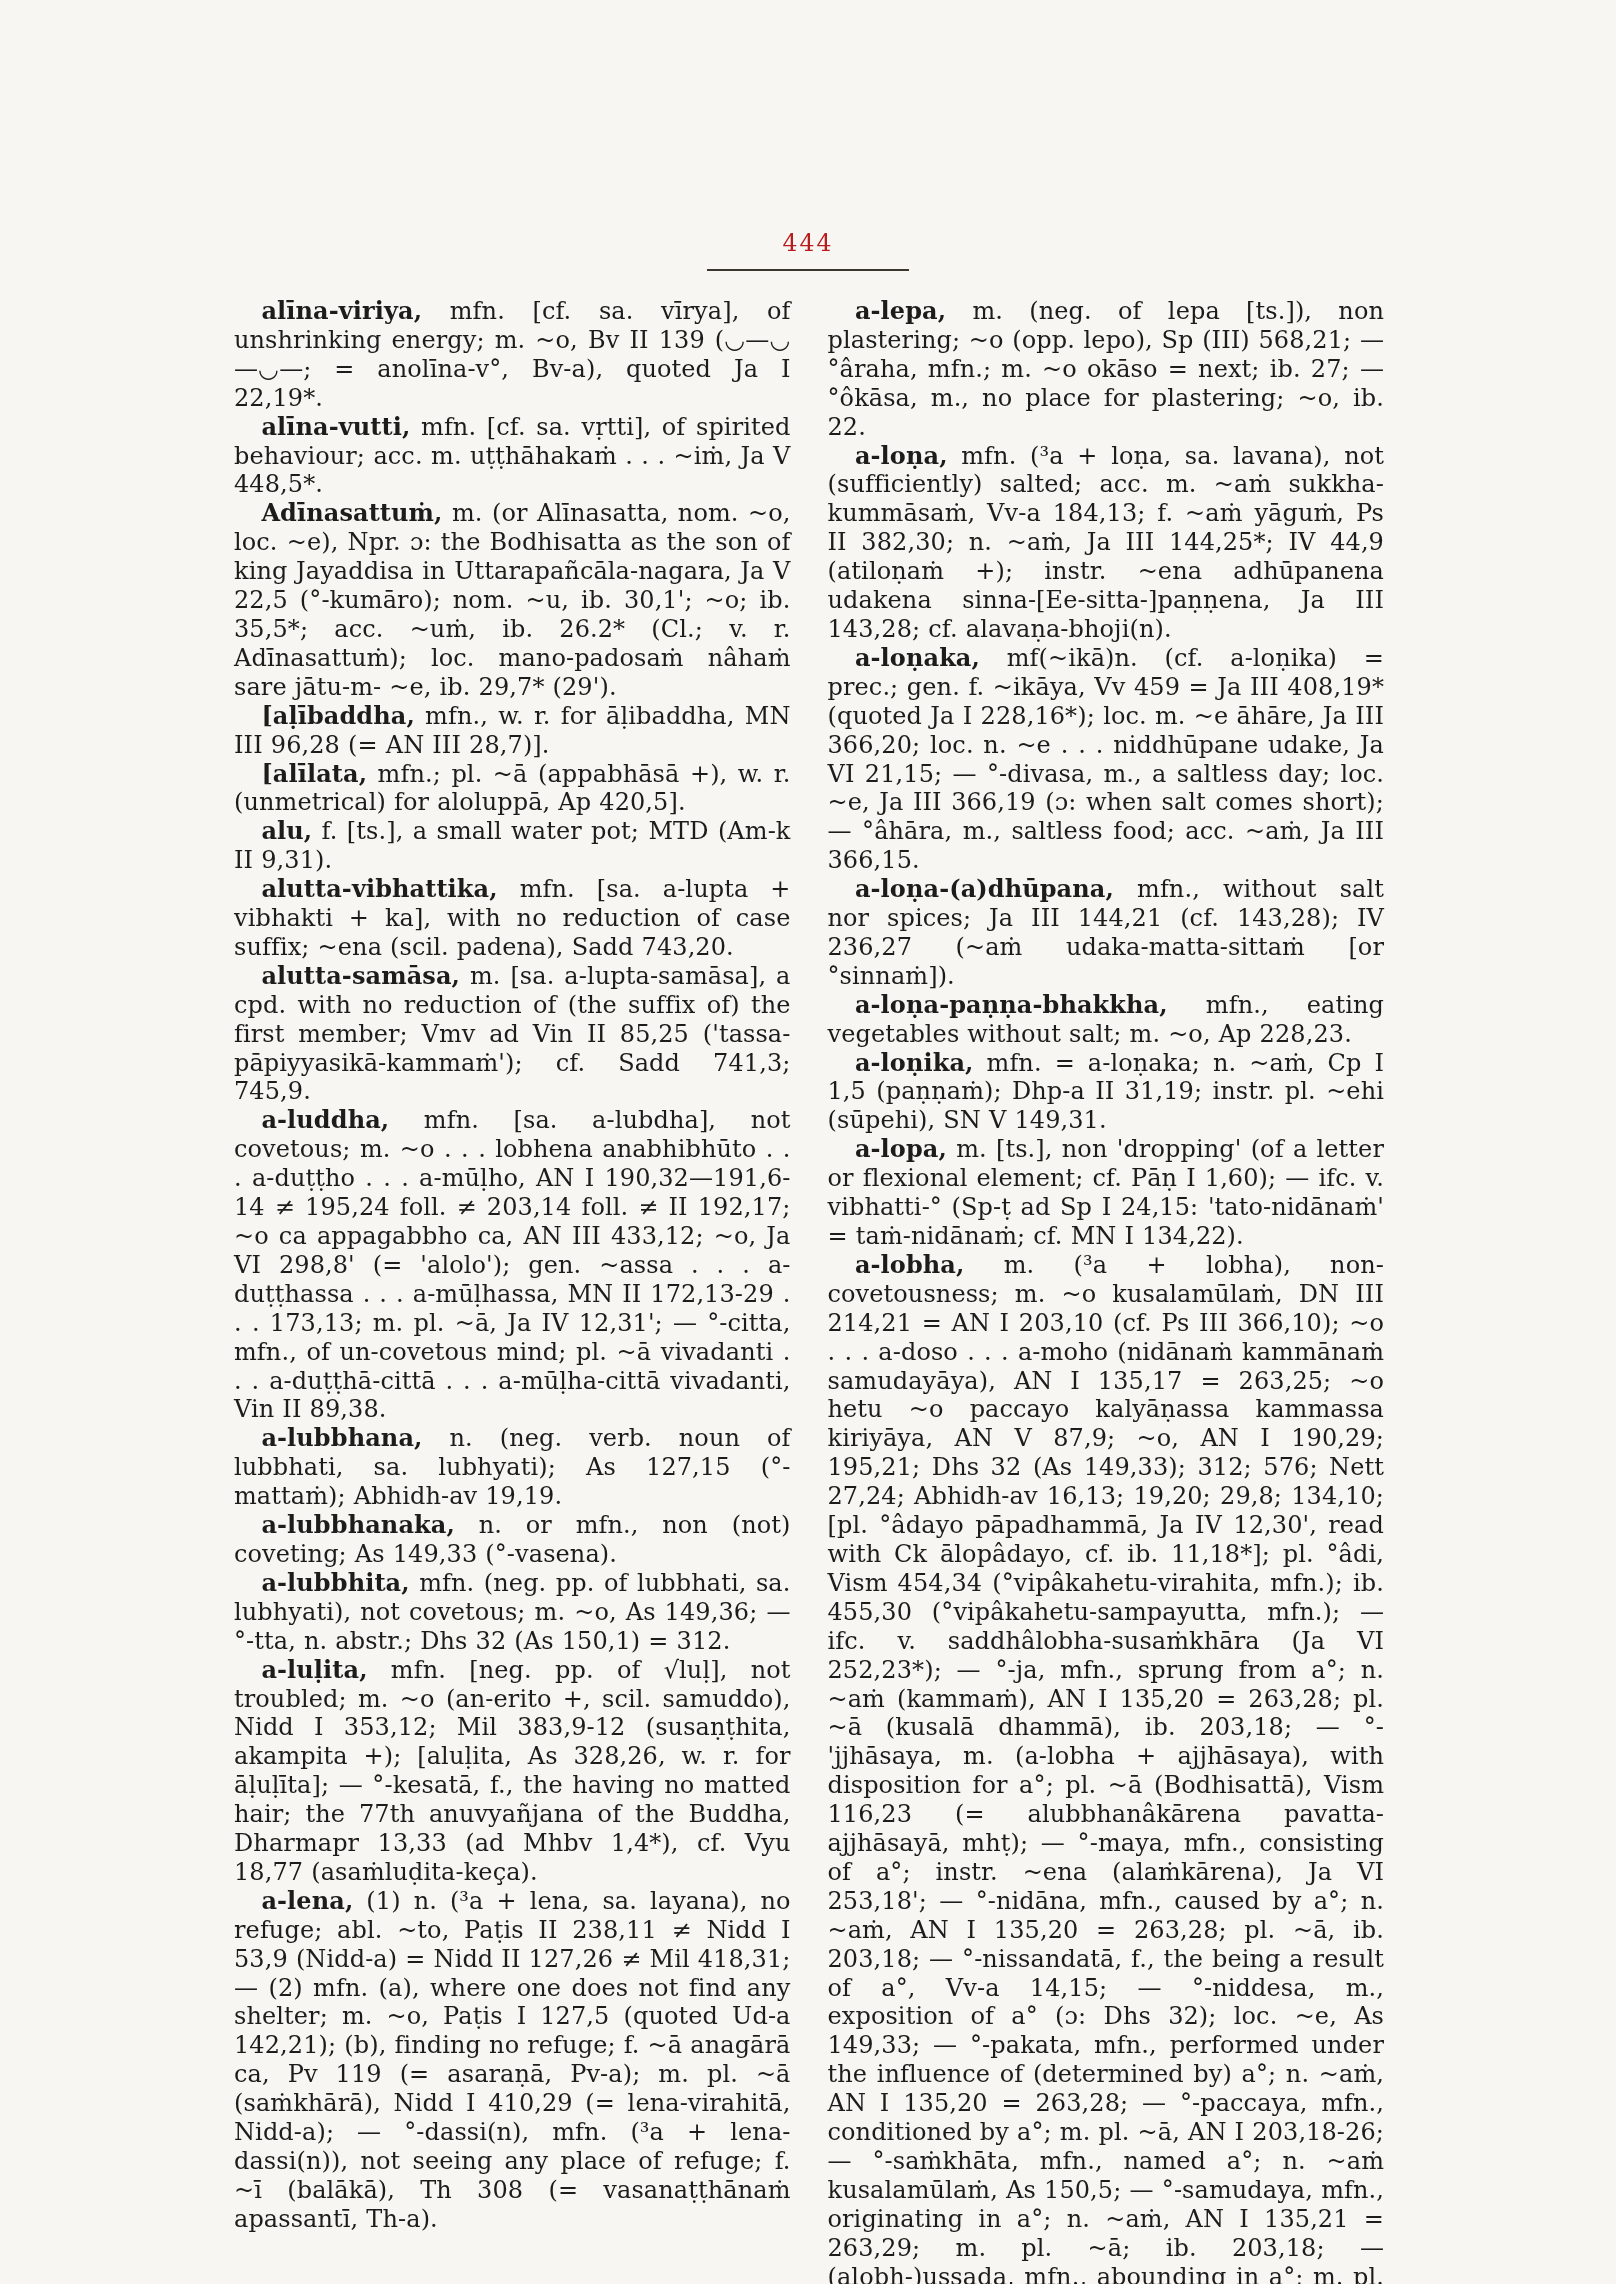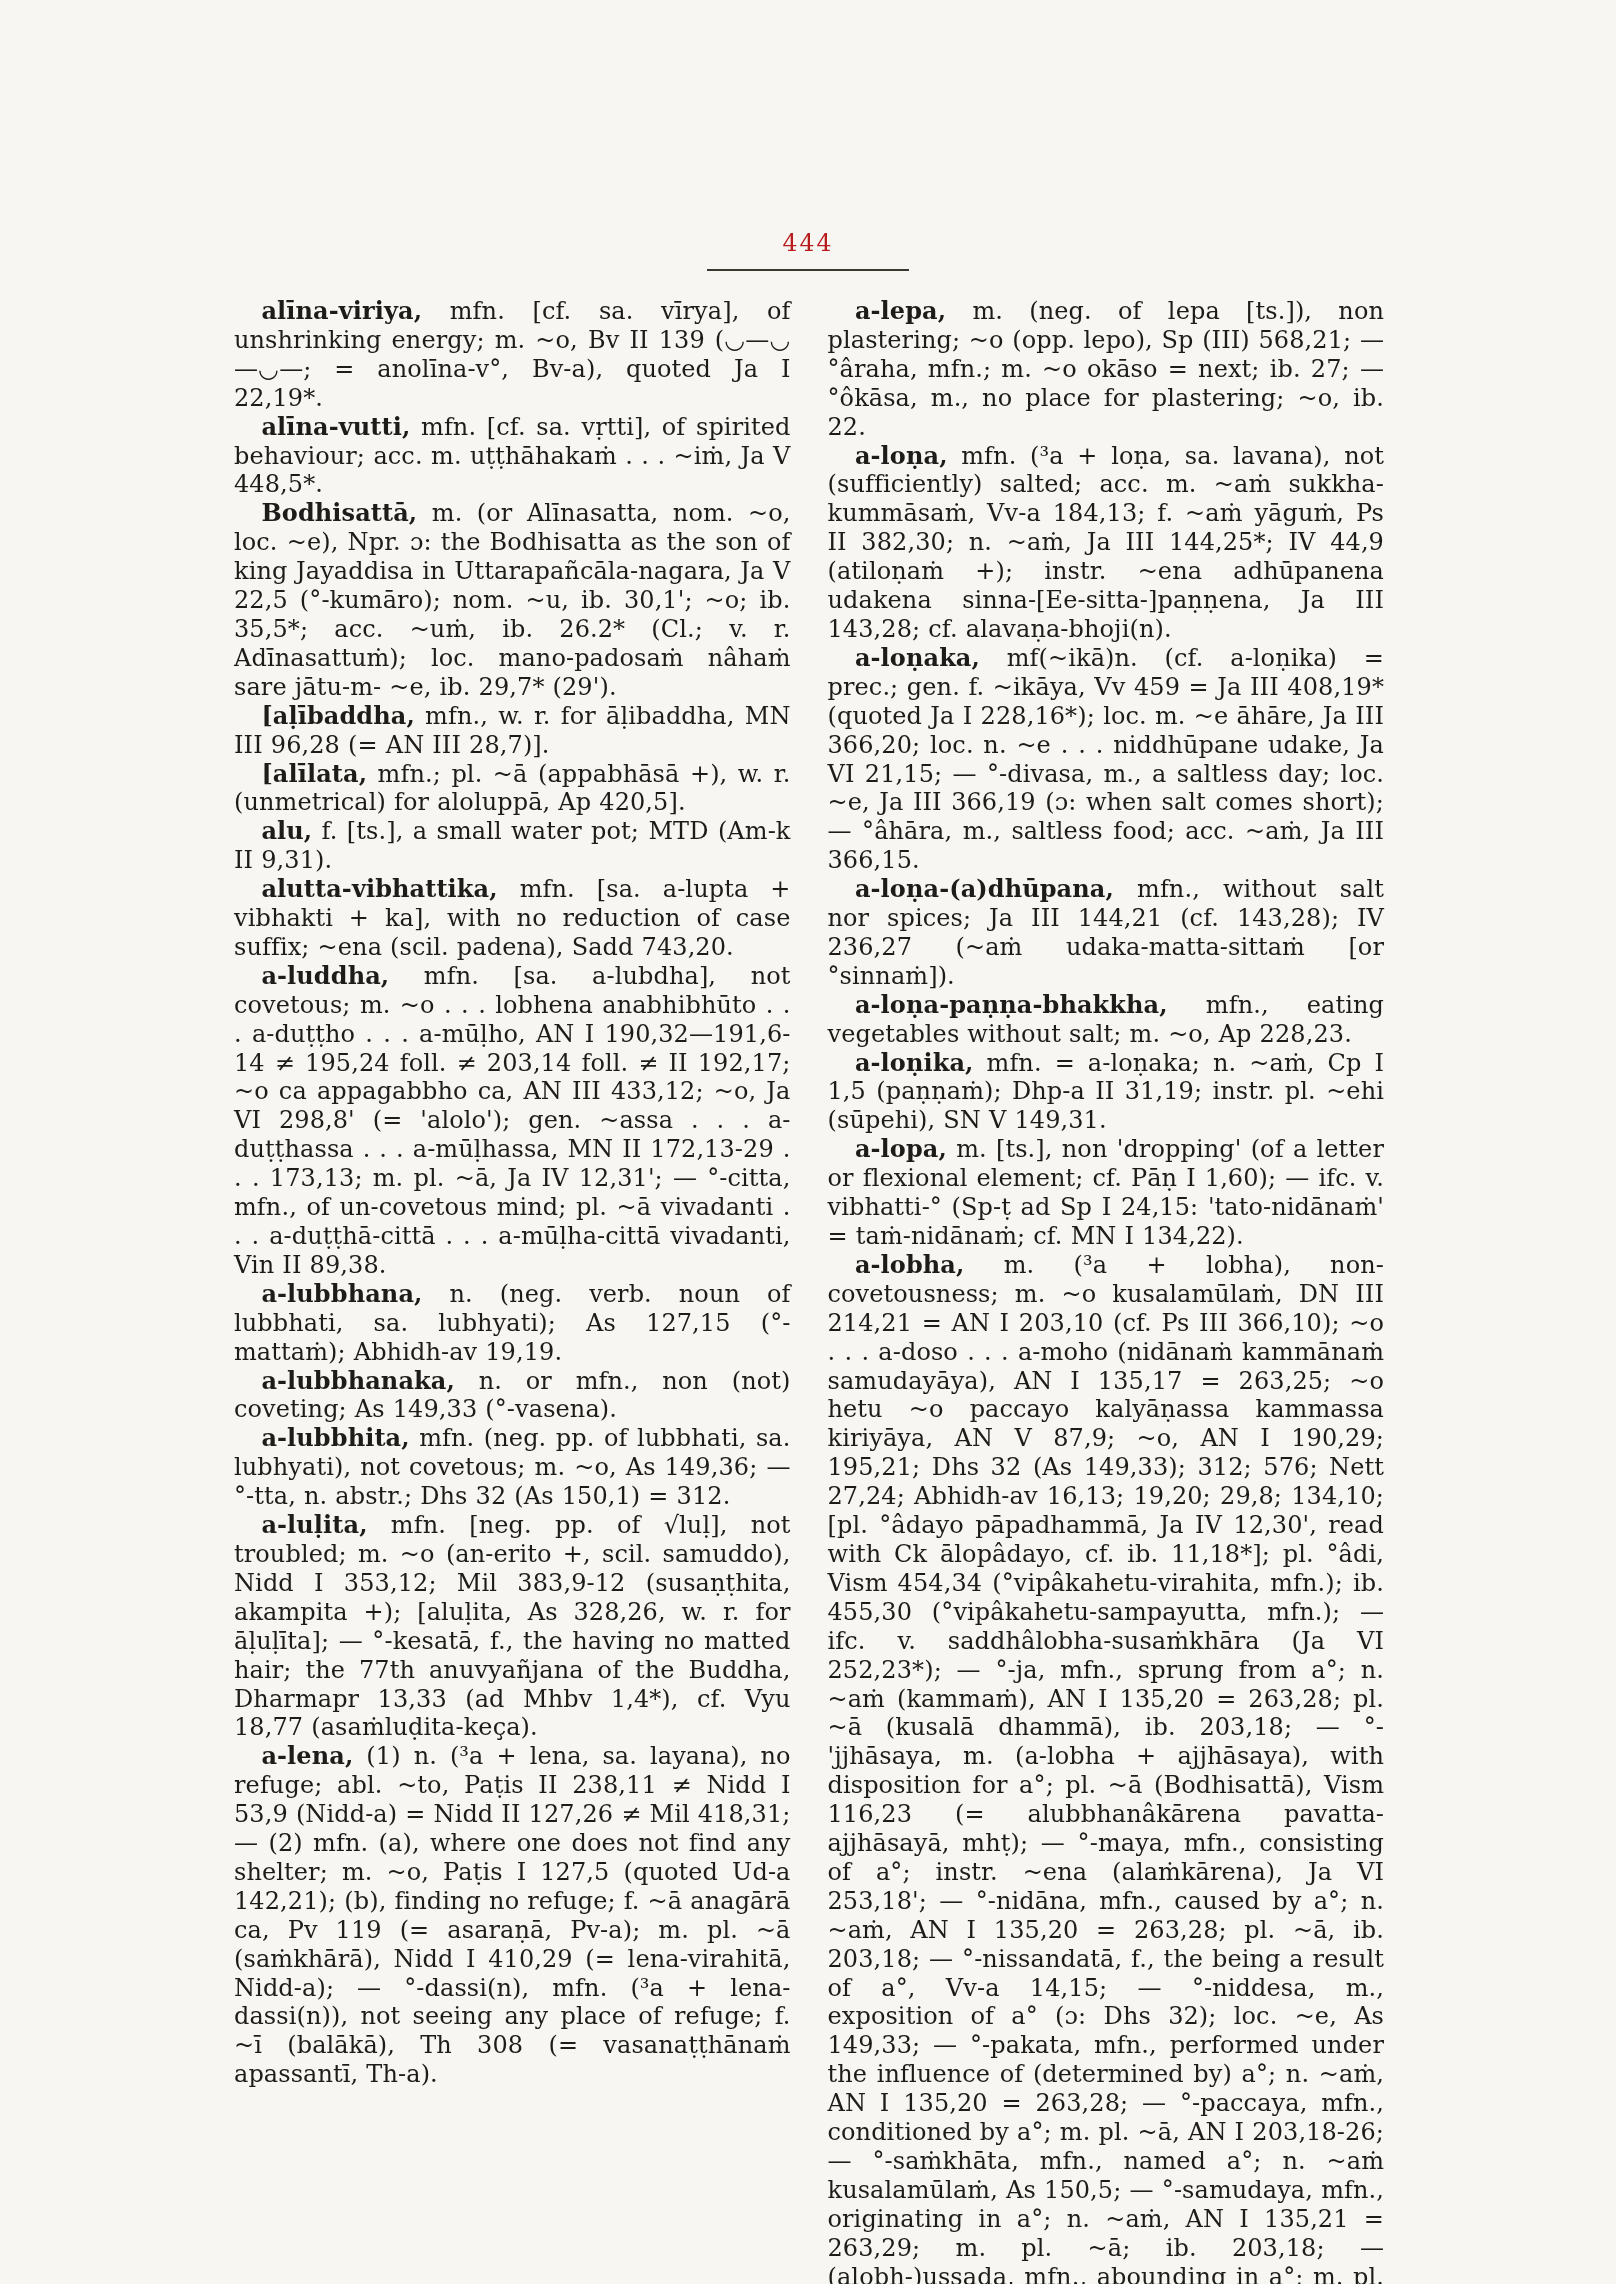--- a/index.html
+++ b/index.html
@@ -65,25 +65,26 @@
 </head>
 <body>
 
 <div class="sheet">
   <div class="page-number">444</div>
   <hr class="header-rule">
   <div class="columns">
     <div class="col">
         <p class="entry"><span class="headword">alīna-viriya,</span> mfn. [cf. sa. vīrya], of unshrinking energy; m. ~o, Bv II 139 (◡—◡—◡—; = anolīna-v°, Bv-a), quoted Ja I 22,19*.</p>
         <p class="entry"><span class="headword">alīna-vutti,</span> mfn. [cf. sa. vṛtti], of spirited behaviour; acc. m. uṭṭhāhakaṁ . . . ~iṁ, Ja V 448,5*.</p>
-        <p class="entry"><span class="headword">Bodhisattā,</span> m. (or Alīnasatta, nom. ~o, loc. ~e), Npr. ɔ: the Bodhisatta as the son of king Jayaddisa in Uttarapañcāla-nagara, Ja V 22,5 (°-kumāro); nom. ~u, ib. 30,1'; ~o; ib. 35,5*; acc. ~uṁ, ib. 26.2* (Cl.; v. r. Adīnasattuṁ); loc. mano-padosaṁ nâhaṁ sare jātu-m- ~e, ib. 29,7* (29').</p>
+        <p class="entry"><span class="headword">Adīnasattuṁ,</span> m. (or Alīnasatta, nom. ~o, loc. ~e), Npr. ɔ: the Bodhisatta as the son of king Jayaddisa in Uttarapañcāla-nagara, Ja V 22,5 (°-kumāro); nom. ~u, ib. 30,1'; ~o; ib. 35,5*; acc. ~uṁ, ib. 26.2* (Cl.; v. r. Adīnasattuṁ); loc. mano-padosaṁ nâhaṁ sare jātu-m- ~e, ib. 29,7* (29').</p>
         <p class="entry"><span class="headword">[aḷībaddha,</span> mfn., w. r. for āḷibaddha, MN III 96,28 (= AN III 28,7)].</p>
         <p class="entry"><span class="headword">[alīlata,</span> mfn.; pl. ~ā (appabhāsā +), w. r. (unmetrical) for aloluppā, Ap 420,5].</p>
         <p class="entry"><span class="headword">alu,</span> f. [ts.], a small water pot; MTD (Am-k II 9,31).</p>
         <p class="entry"><span class="headword">alutta-vibhattika,</span> mfn. [sa. a-lupta + vibhakti + ka], with no reduction of case suffix; ~ena (scil. padena), Sadd 743,20.</p>
+        <p class="entry"><span class="headword">alutta-samāsa,</span> m. [sa. a-lupta-samāsa], a cpd. with no reduction of (the suffix of) the first member; Vmv ad Vin II 85,25 ('tassa-pāpiyyasikā-kammaṁ'); cf. Sadd 741,3; 745,9.</p>
         <p class="entry"><span class="headword">a-luddha,</span> mfn. [sa. a-lubdha], not covetous; m. ~o . . . lobhena anabhibhūto . . . a-duṭṭho . . . a-mūḷho, AN I 190,32—191,6-14 ≠ 195,24 foll. ≠ 203,14 foll. ≠ II 192,17; ~o ca appagabbho ca, AN III 433,12; ~o, Ja VI 298,8' (= 'alolo'); gen. ~assa . . . a-duṭṭhassa . . . a-mūḷhassa, MN II 172,13-29 . . . 173,13; m. pl. ~ā, Ja IV 12,31'; — °-citta, mfn., of un-covetous mind; pl. ~ā vivadanti . . . a-duṭṭhā-cittā . . . a-mūḷha-cittā vivadanti, Vin II 89,38.</p>
         <p class="entry"><span class="headword">a-lubbhana,</span> n. (neg. verb. noun of lubbhati, sa. lubhyati); As 127,15 (°-mattaṁ); Abhidh-av 19,19.</p>
         <p class="entry"><span class="headword">a-lubbhanaka,</span> n. or mfn., non (not) coveting; As 149,33 (°-vasena).</p>
         <p class="entry"><span class="headword">a-lubbhita,</span> mfn. (neg. pp. of lubbhati, sa. lubhyati), not covetous; m. ~o, As 149,36; — °-tta, n. abstr.; Dhs 32 (As 150,1) = 312.</p>
         <p class="entry"><span class="headword">a-luḷita,</span> mfn. [neg. pp. of √luḷ], not troubled; m. ~o (an-erito +, scil. samuddo), Nidd I 353,12; Mil 383,9-12 (susaṇṭhita, akampita +); [aluḷita, As 328,26, w. r. for āḷuḷīta]; — °-kesatā, f., the having no matted hair; the 77th anuvyañjana of the Buddha, Dharmapr 13,33 (ad Mhbv 1,4*), cf. Vyu 18,77 (asaṁluḍita-keça).</p>
         <p class="entry"><span class="headword">a-lena,</span> (1) n. (³a + lena, sa. layana), no refuge; abl. ~to, Paṭis II 238,11 ≠ Nidd I 53,9 (Nidd-a) = Nidd II 127,26 ≠ Mil 418,31; — (2) mfn. (a), where one does not find any shelter; m. ~o, Paṭis I 127,5 (quoted Ud-a 142,21); (b), finding no refuge; f. ~ā anagārā ca, Pv 119 (= asaraṇā, Pv-a); m. pl. ~ā (saṁkhārā), Nidd I 410,29 (= lena-virahitā, Nidd-a); — °-dassi(n), mfn. (³a + lena-dassi(n)), not seeing any place of refuge; f. ~ī (balākā), Th 308 (= vasanaṭṭhānaṁ apassantī, Th-a).</p>
       </div>
     <div class="col">
         <p class="entry"><span class="headword">a-lepa,</span> m. (neg. of lepa [ts.]), non plastering; ~o (opp. lepo), Sp (III) 568,21; — °âraha, mfn.; m. ~o okāso = next; ib. 27; — °ôkāsa, m., no place for plastering; ~o, ib. 22.</p>
         <p class="entry"><span class="headword">a-loṇa,</span> mfn. (³a + loṇa, sa. lavana), not (sufficiently) salted; acc. m. ~aṁ sukkha-kummāsaṁ, Vv-a 184,13; f. ~aṁ yāguṁ, Ps II 382,30; n. ~aṁ, Ja III 144,25*; IV 44,9 (atiloṇaṁ +); instr. ~ena adhūpanena udakena sinna-[Ee-sitta-]paṇṇena, Ja III 143,28; cf. alavaṇa-bhoji(n).</p>

